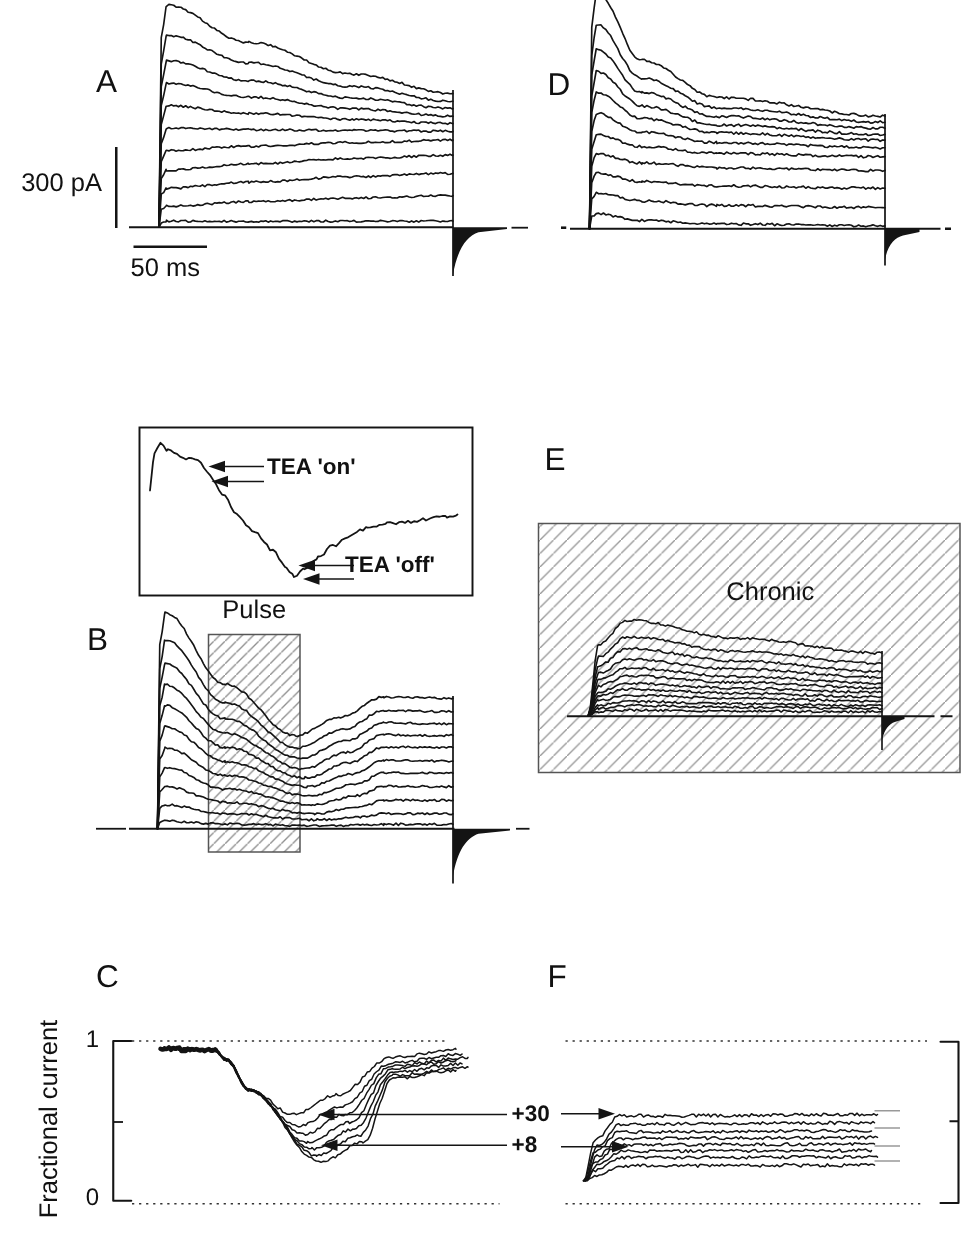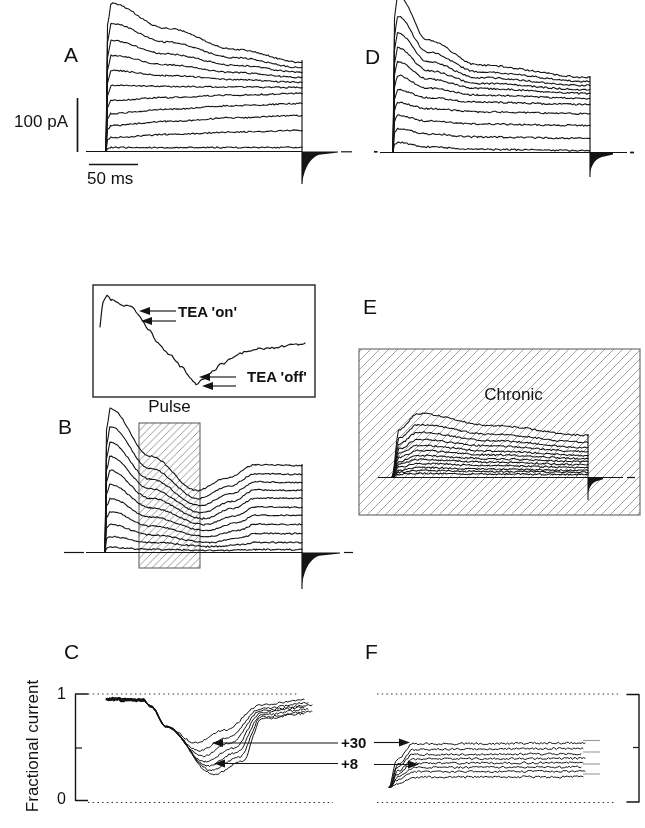--- a/index.html
+++ b/index.html
@@ -143,25 +143,25 @@
       <polygon points="419,764.5 408,760.6 408,768.4" fill="#141414"></polygon>
     </svg>
 
   <div class="lbl panel-letter" style="left:64px;top:44px">A</div>
   <div class="lbl panel-letter" style="left:365px;top:46px">D</div>
   <div class="lbl panel-letter" style="left:58px;top:416px">B</div>
   <div class="lbl panel-letter" style="left:363px;top:296px">E</div>
   <div class="lbl panel-letter" style="left:64px;top:641px">C</div>
   <div class="lbl panel-letter" style="left:365px;top:641px">F</div>
 
-  <div class="lbl scale" style="left:0;top:113px;width:68px;text-align:right">100 pA</div>
+  <div class="lbl scale" style="left:0;top:113px;width:68px;text-align:right">300 pA</div>
   <div class="lbl scale" style="left:87px;top:170px">50 ms</div>
 
   <div class="lbl small" style="left:178px;top:304px">TEA 'on'</div>
-  <div class="lbl small" style="left:247px;top:369px">TEA 'off'</div>
+  <div class="lbl small" style="left:230px;top:369px">TEA 'off'</div>
 
   <div class="lbl scale center" style="left:139px;top:398px;width:61px">Pulse</div>
   <div class="lbl scale center" style="left:359px;top:386px;width:309px">Chronic</div>
 
   <div class="lbl small" style="left:341px;top:735px">+30</div>
   <div class="lbl small" style="left:341px;top:756px">+8</div>
 
   <div class="lbl tick" style="left:50px;top:686px">1</div>
   <div class="lbl tick" style="left:50px;top:791px">0</div>
   <div class="lbl" id="ylabel">Fractional current</div>

